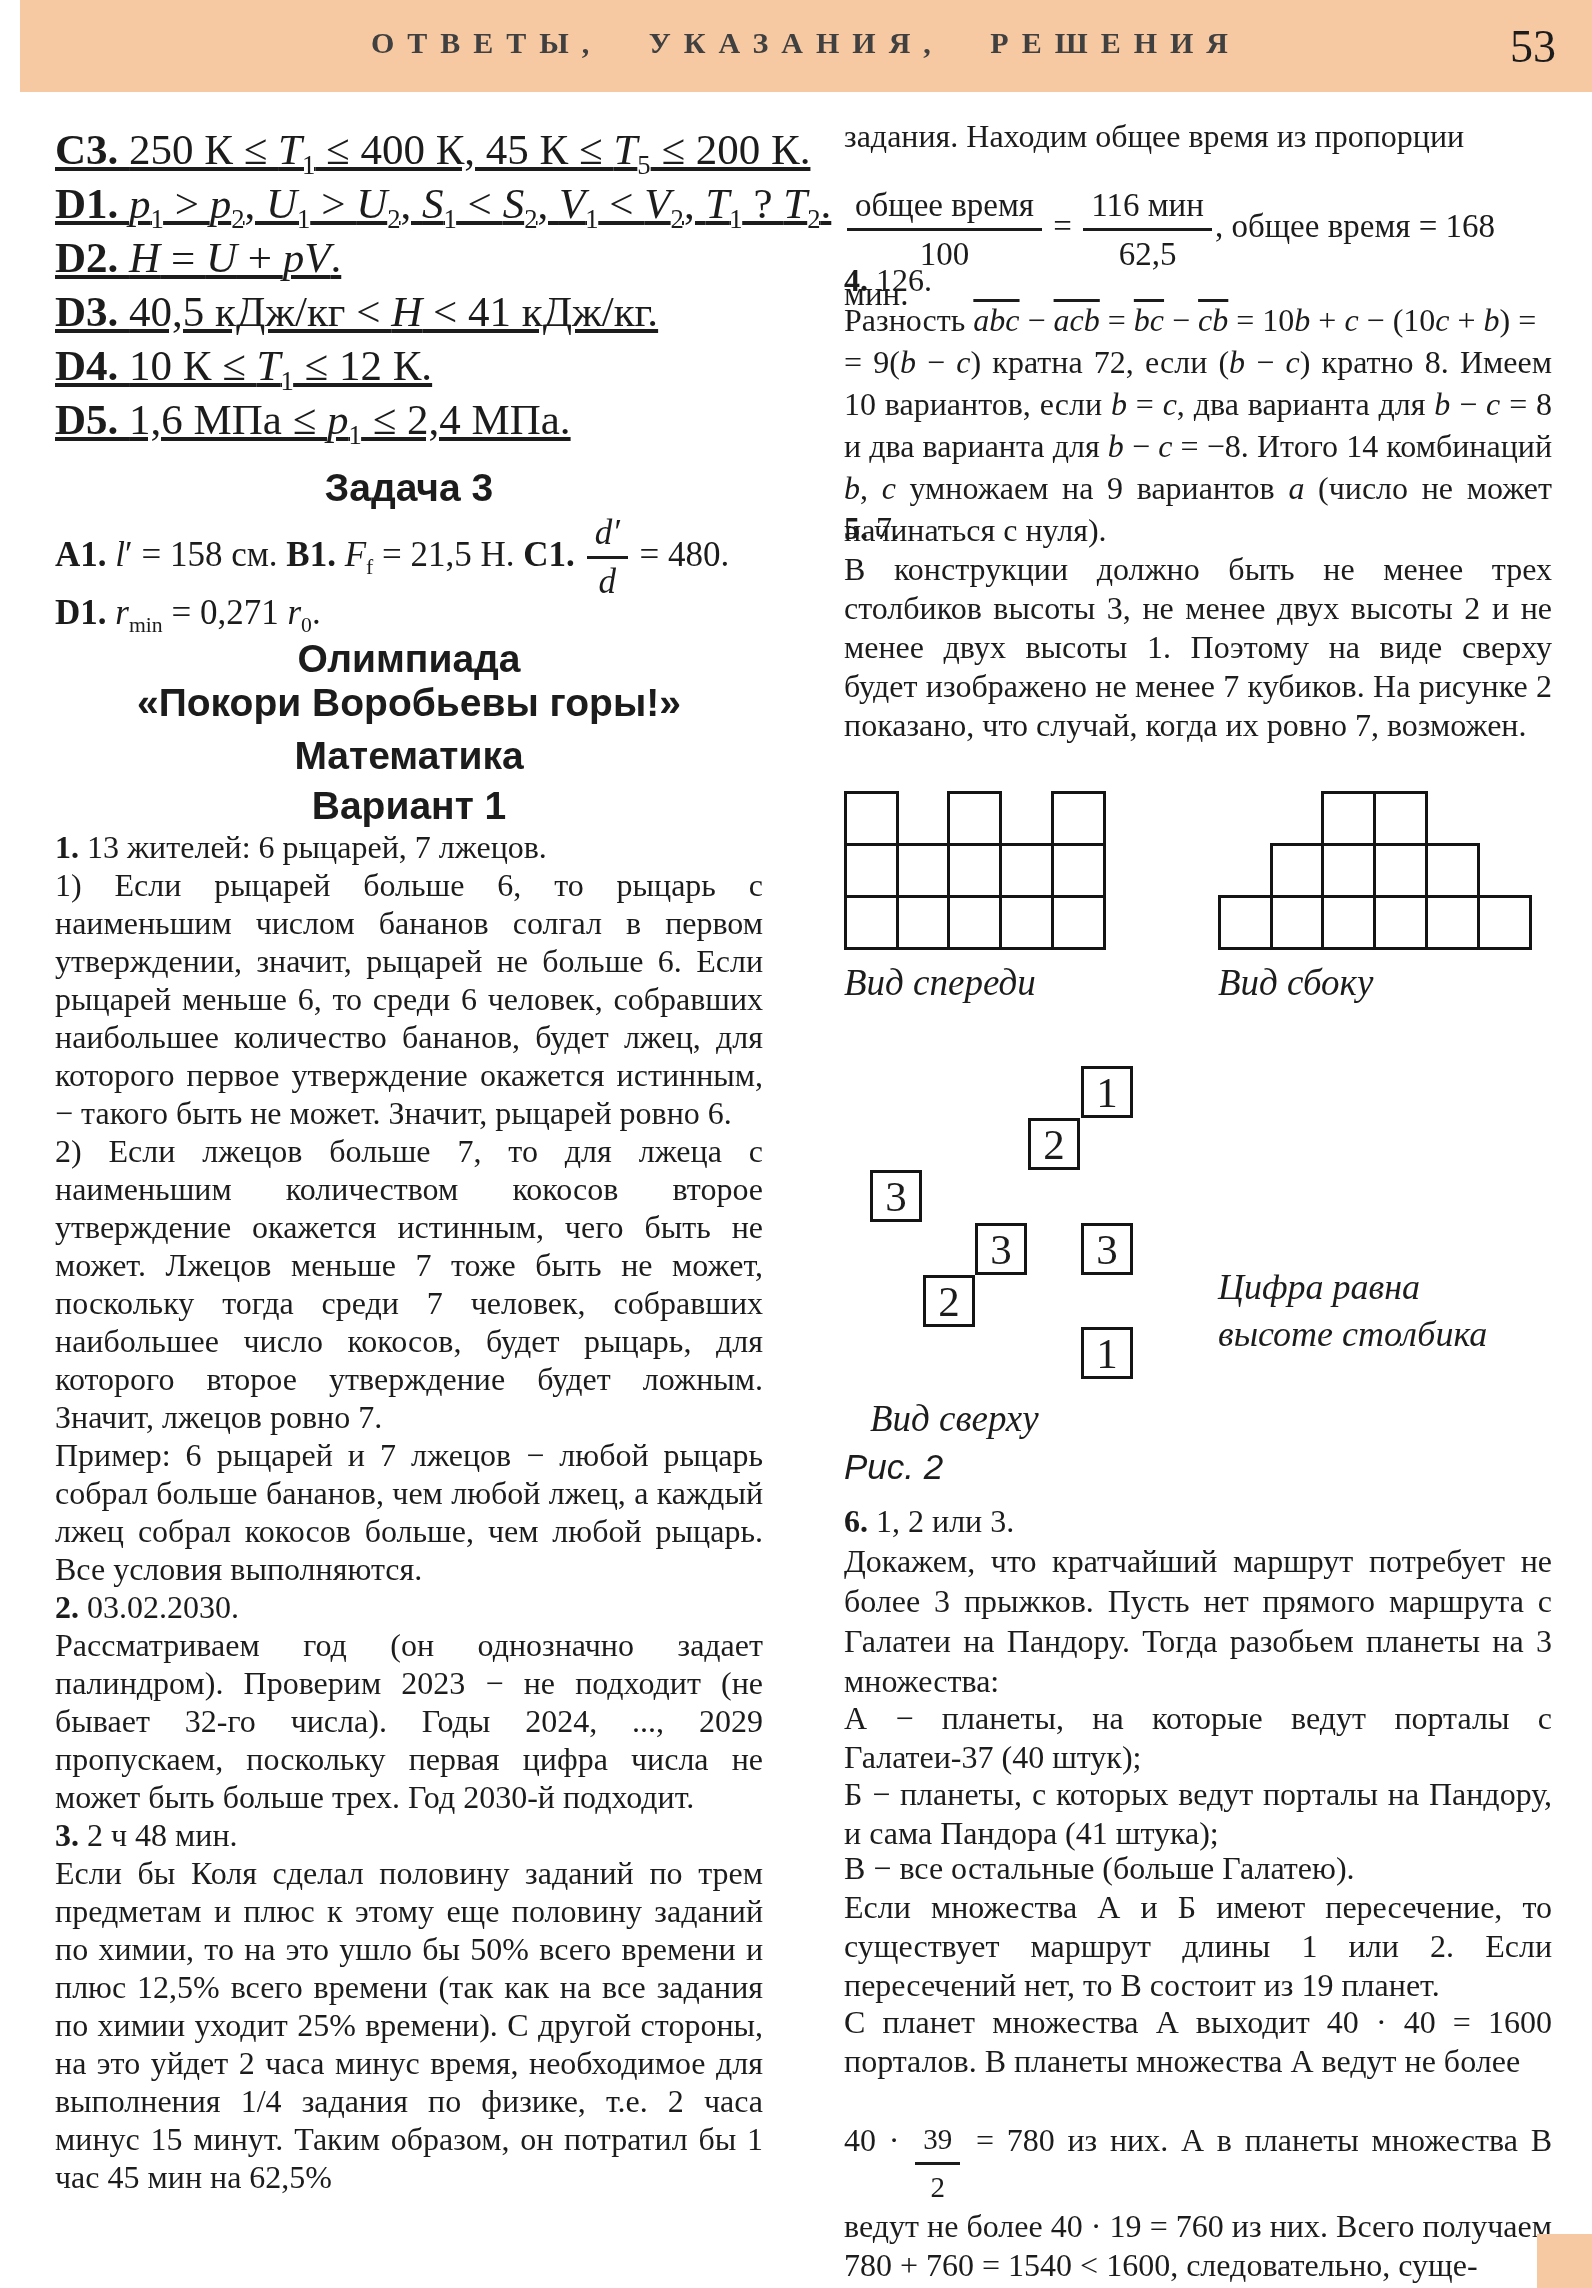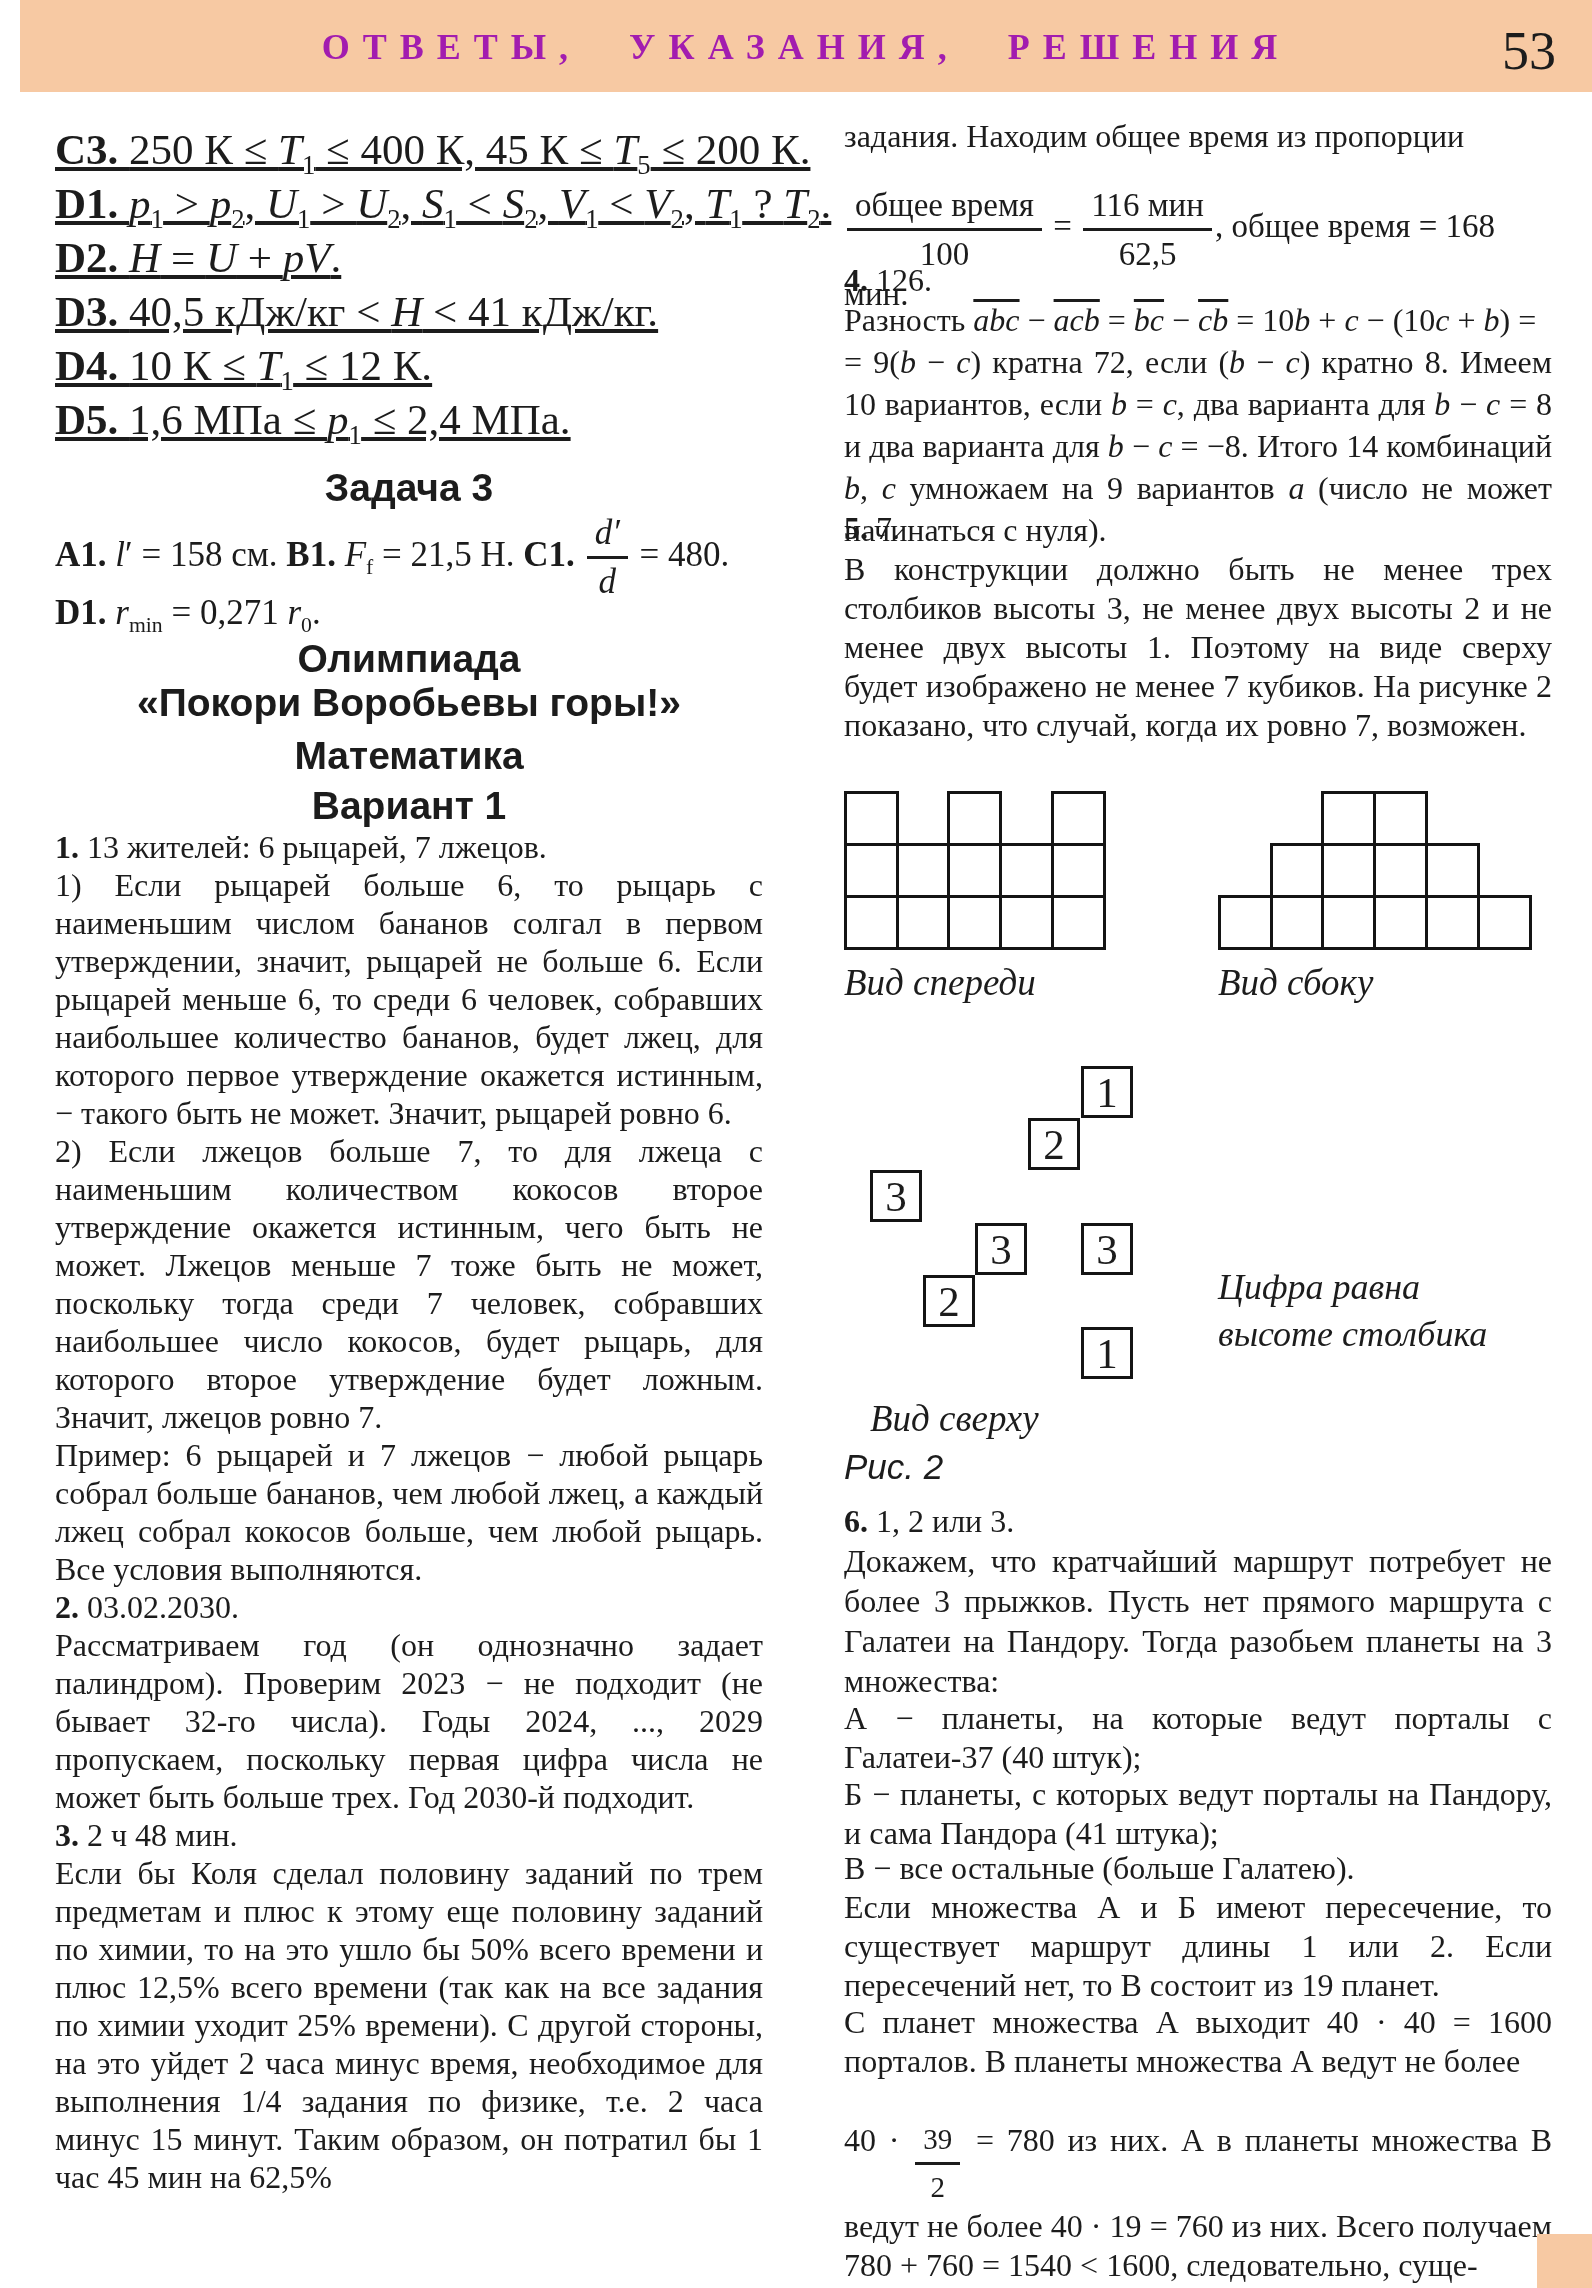--- a/index.html
+++ b/index.html
@@ -1,22 +1,22 @@
 <!DOCTYPE html>
 <html><head>
 <meta charset="utf-8">
 <style>
   html,body{margin:0;padding:0;background:#e8e8e8;}
   .page{position:relative;width:1592px;height:2289px;background:#ffffff;overflow:hidden;
         font-family:"Liberation Serif",serif;color:#1c1c1c;}
   
   .band{position:absolute;left:20px;top:0;width:1572px;height:92px;background:#f7c9a3;}
   .band-title{position:absolute;left:0;top:26px;width:100%;text-align:center;
-        font-weight:bold;font-size:36px;letter-spacing:13px;word-spacing:26px;color:#a21caf;}
-  .band-page{position:absolute;right:36px;top:20px;font-size:54px;color:#1c1c1c;}
+        font-weight:bold;font-size:30px;letter-spacing:13px;word-spacing:26px;color:#404040;}
+  .band-page{position:absolute;right:36px;top:20px;font-size:46px;color:#1c1c1c;}
   
   .blk{position:absolute;width:708px;}
   .colL{left:55px;}
   .colR{left:844px;}
   .body{font-size:32px;line-height:38px;text-align:justify;}
   .bodyR{font-size:32px;line-height:39px;text-align:justify;}
   .ansline{font-size:43px;line-height:54px;white-space:nowrap;text-decoration:underline;}
   .mline{font-size:35px;}
   .h{font-family:"Liberation Sans",sans-serif;font-weight:bold;font-size:39px;
      text-align:center;width:708px;position:absolute;}

